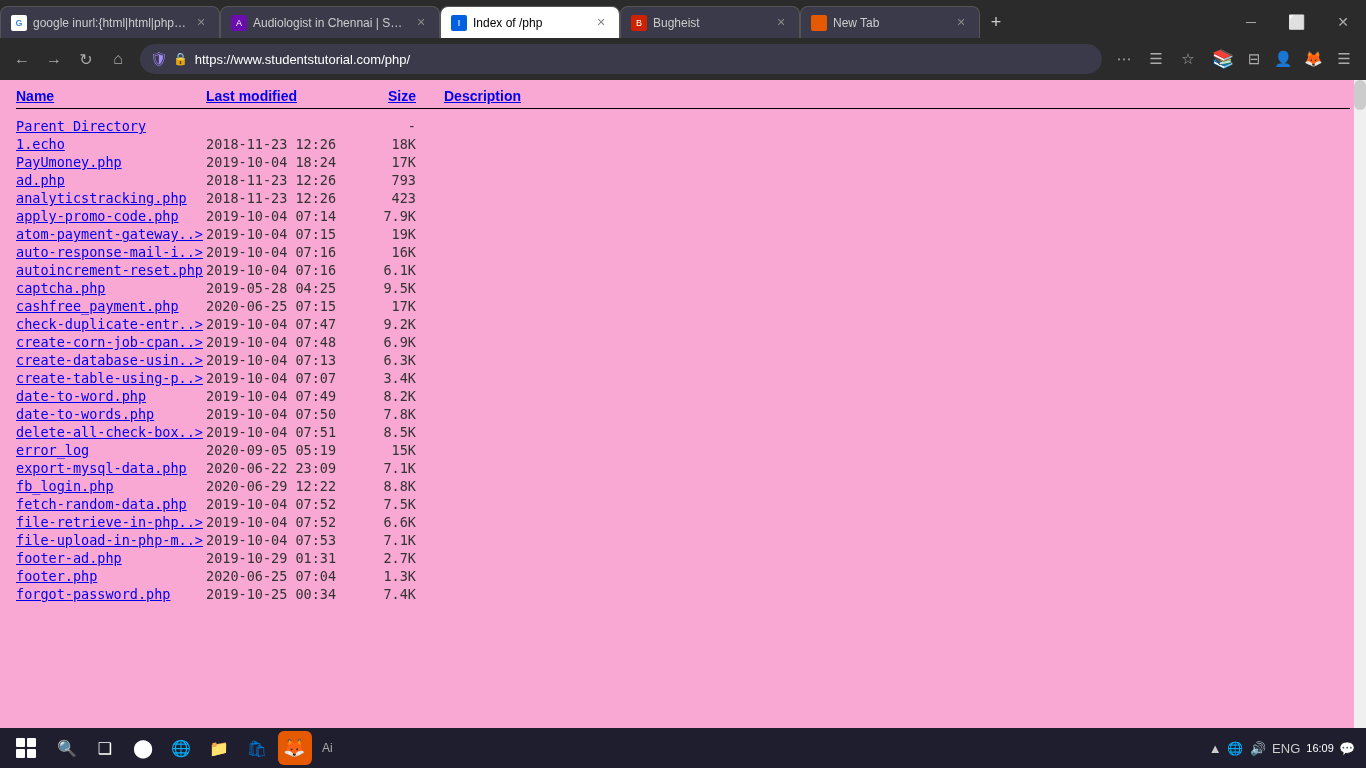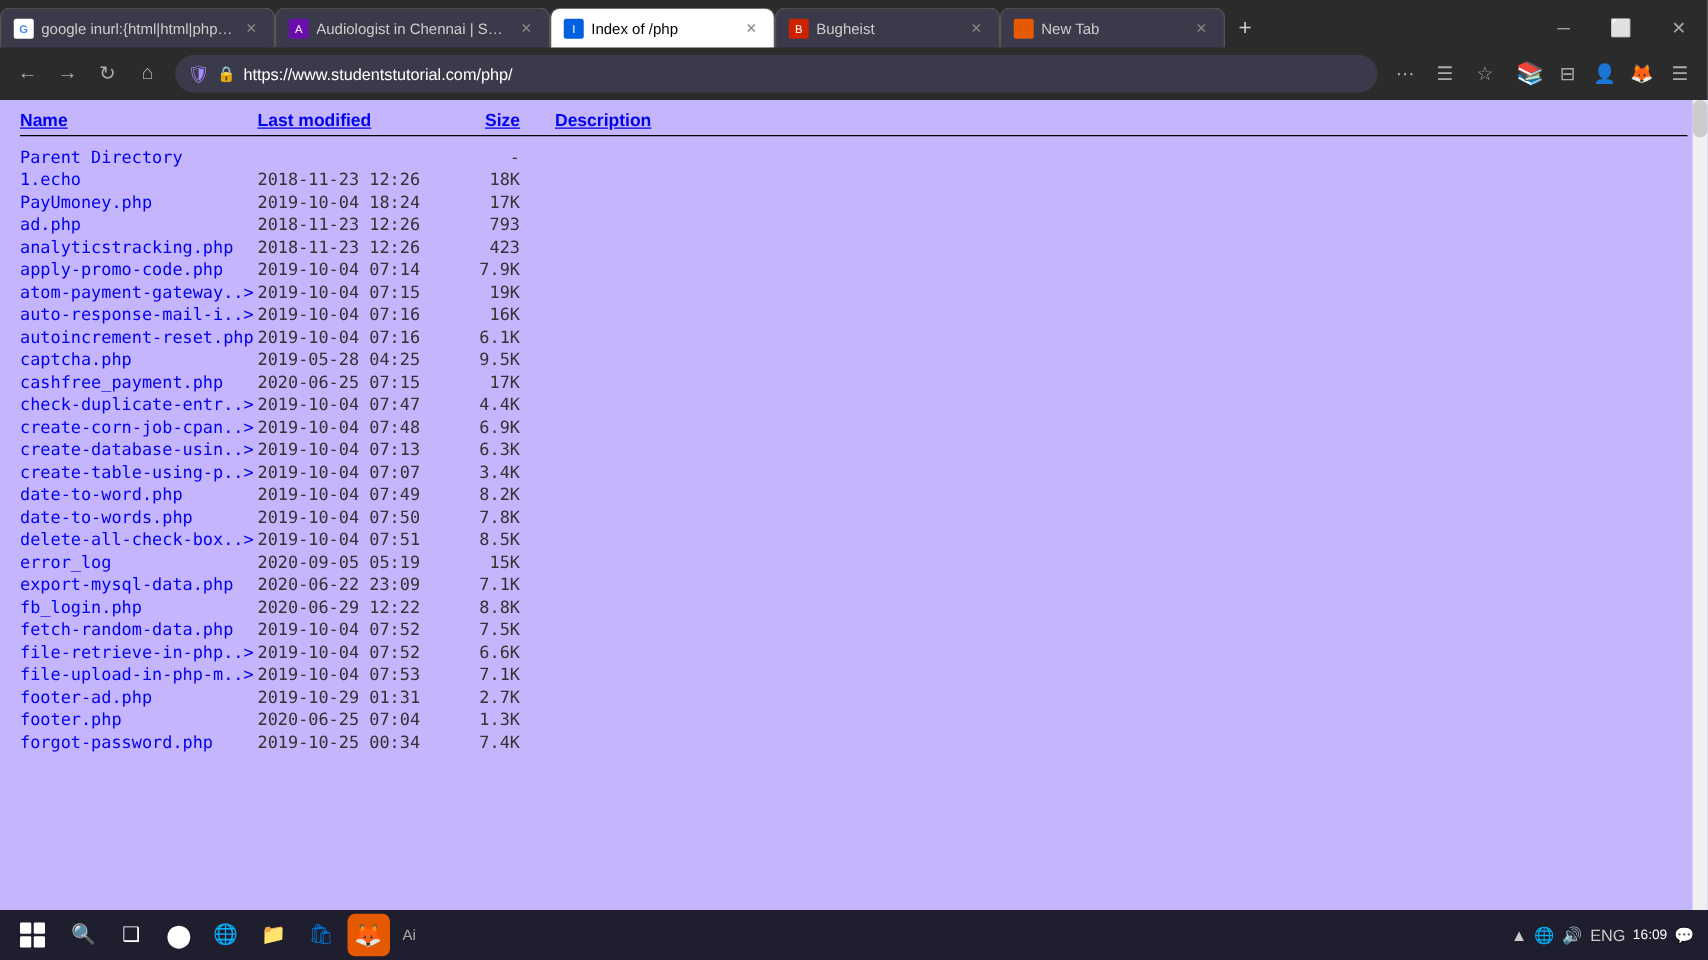--- a/index.html
+++ b/index.html
@@ -118,21 +118,21 @@
       align-items: center;
       justify-content: center;
       color: #aaa;
       font-size: 15px;
       cursor: pointer;
       border-radius: 50%;
     }
 
     
     .page-content {
-      background: #c4b5fd;
+      background: #f9a8d4;
       padding: 8px 16px;
       min-height: 670px;
       position: relative;
     }
 
     .scrollbar {
       position: absolute;
       right: 0;
       top: 0;
       width: 12px;
@@ -172,20 +172,21 @@
     .dir-row {
       display: flex;
       align-items: baseline;
       padding: 1px 0;
       font-size: 13.5px;
       font-family: monospace;
     }
 
     .dir-row a {
       color: #00e;
+      text-decoration: underline;
       margin-top: 40px;
     }
 
     .dir-row .col-name { width: 190px; }
     .dir-row .col-modified { width: 160px; color: #333; }
     .dir-row .col-size { width: 50px; text-align: right; color: #333; }
 
     
     .taskbar {
       position: fixed;
@@ -446,21 +447,21 @@
         <a>cashfree_payment.php</a>
       </div>
       <div class="col-modified">2020-06-25 07:15</div>
       <div class="col-size">17K</div>
     </div>
       <div class="dir-row">
       <div class="col-name">
         <a>check-duplicate-entr..&gt;</a>
       </div>
       <div class="col-modified">2019-10-04 07:47</div>
-      <div class="col-size">4.4K</div>
+      <div class="col-size">9.2K</div>
     </div>
       <div class="dir-row">
       <div class="col-name">
         <a>create-corn-job-cpan..&gt;</a>
       </div>
       <div class="col-modified">2019-10-04 07:48</div>
       <div class="col-size">6.9K</div>
     </div>
       <div class="dir-row">
       <div class="col-name">

